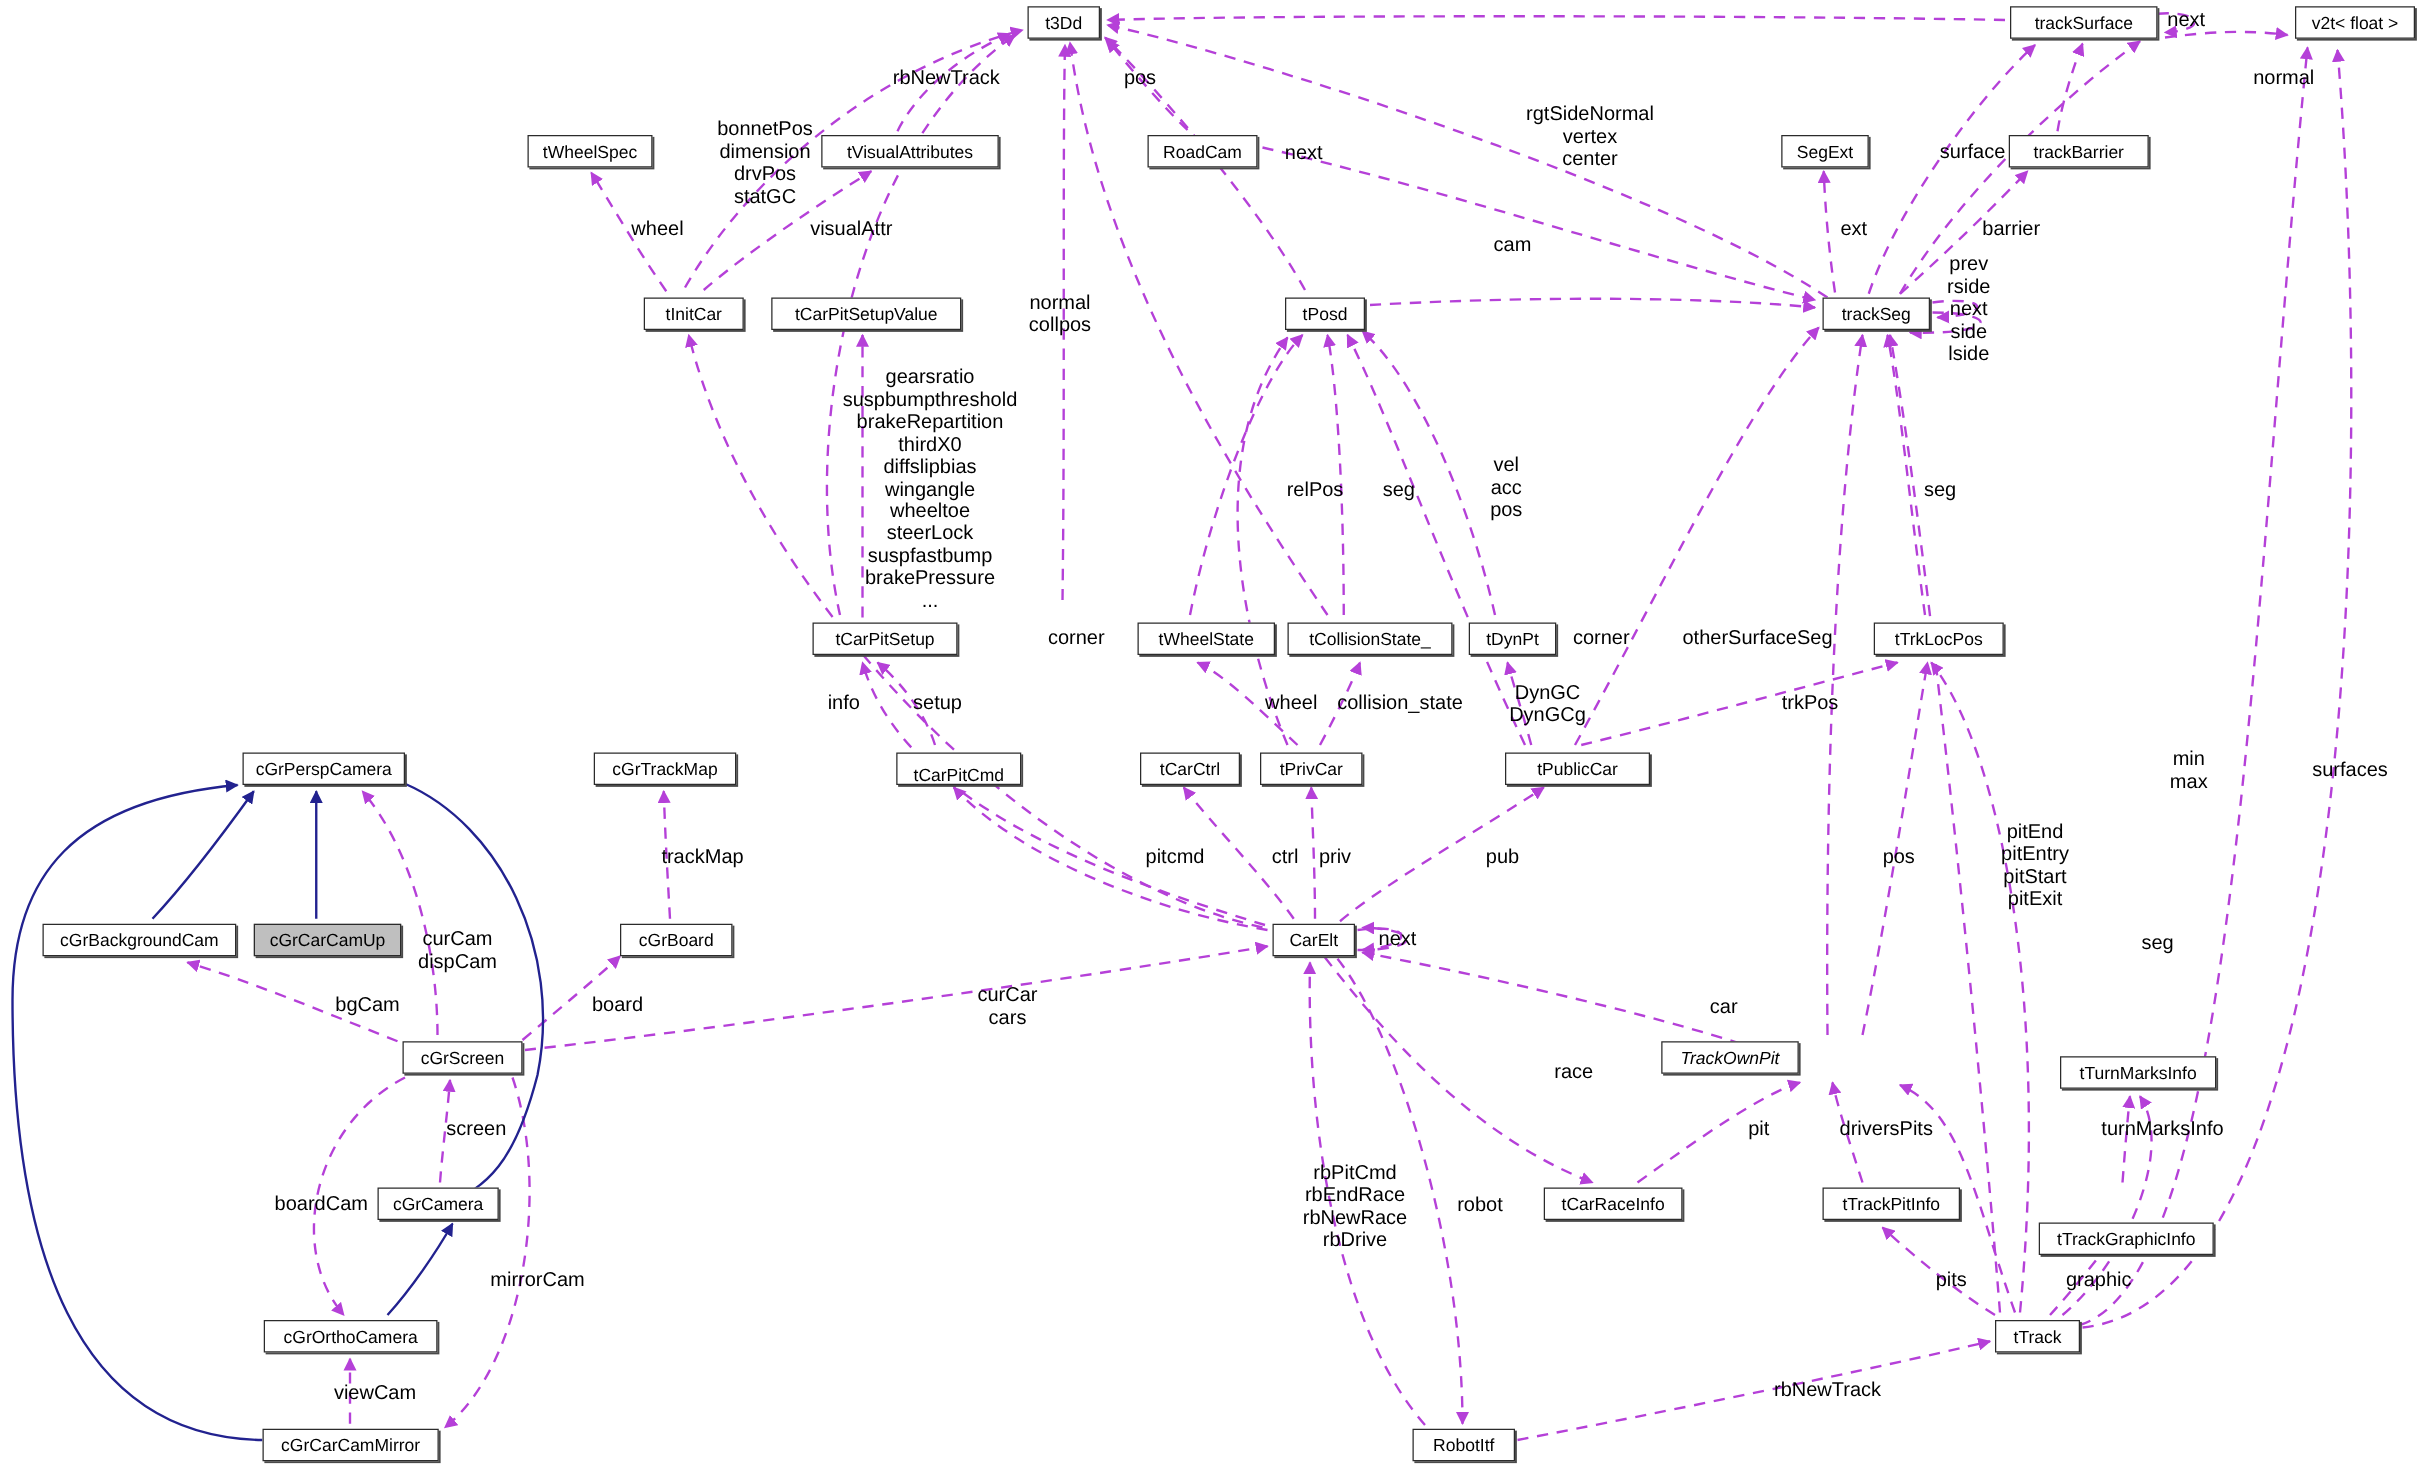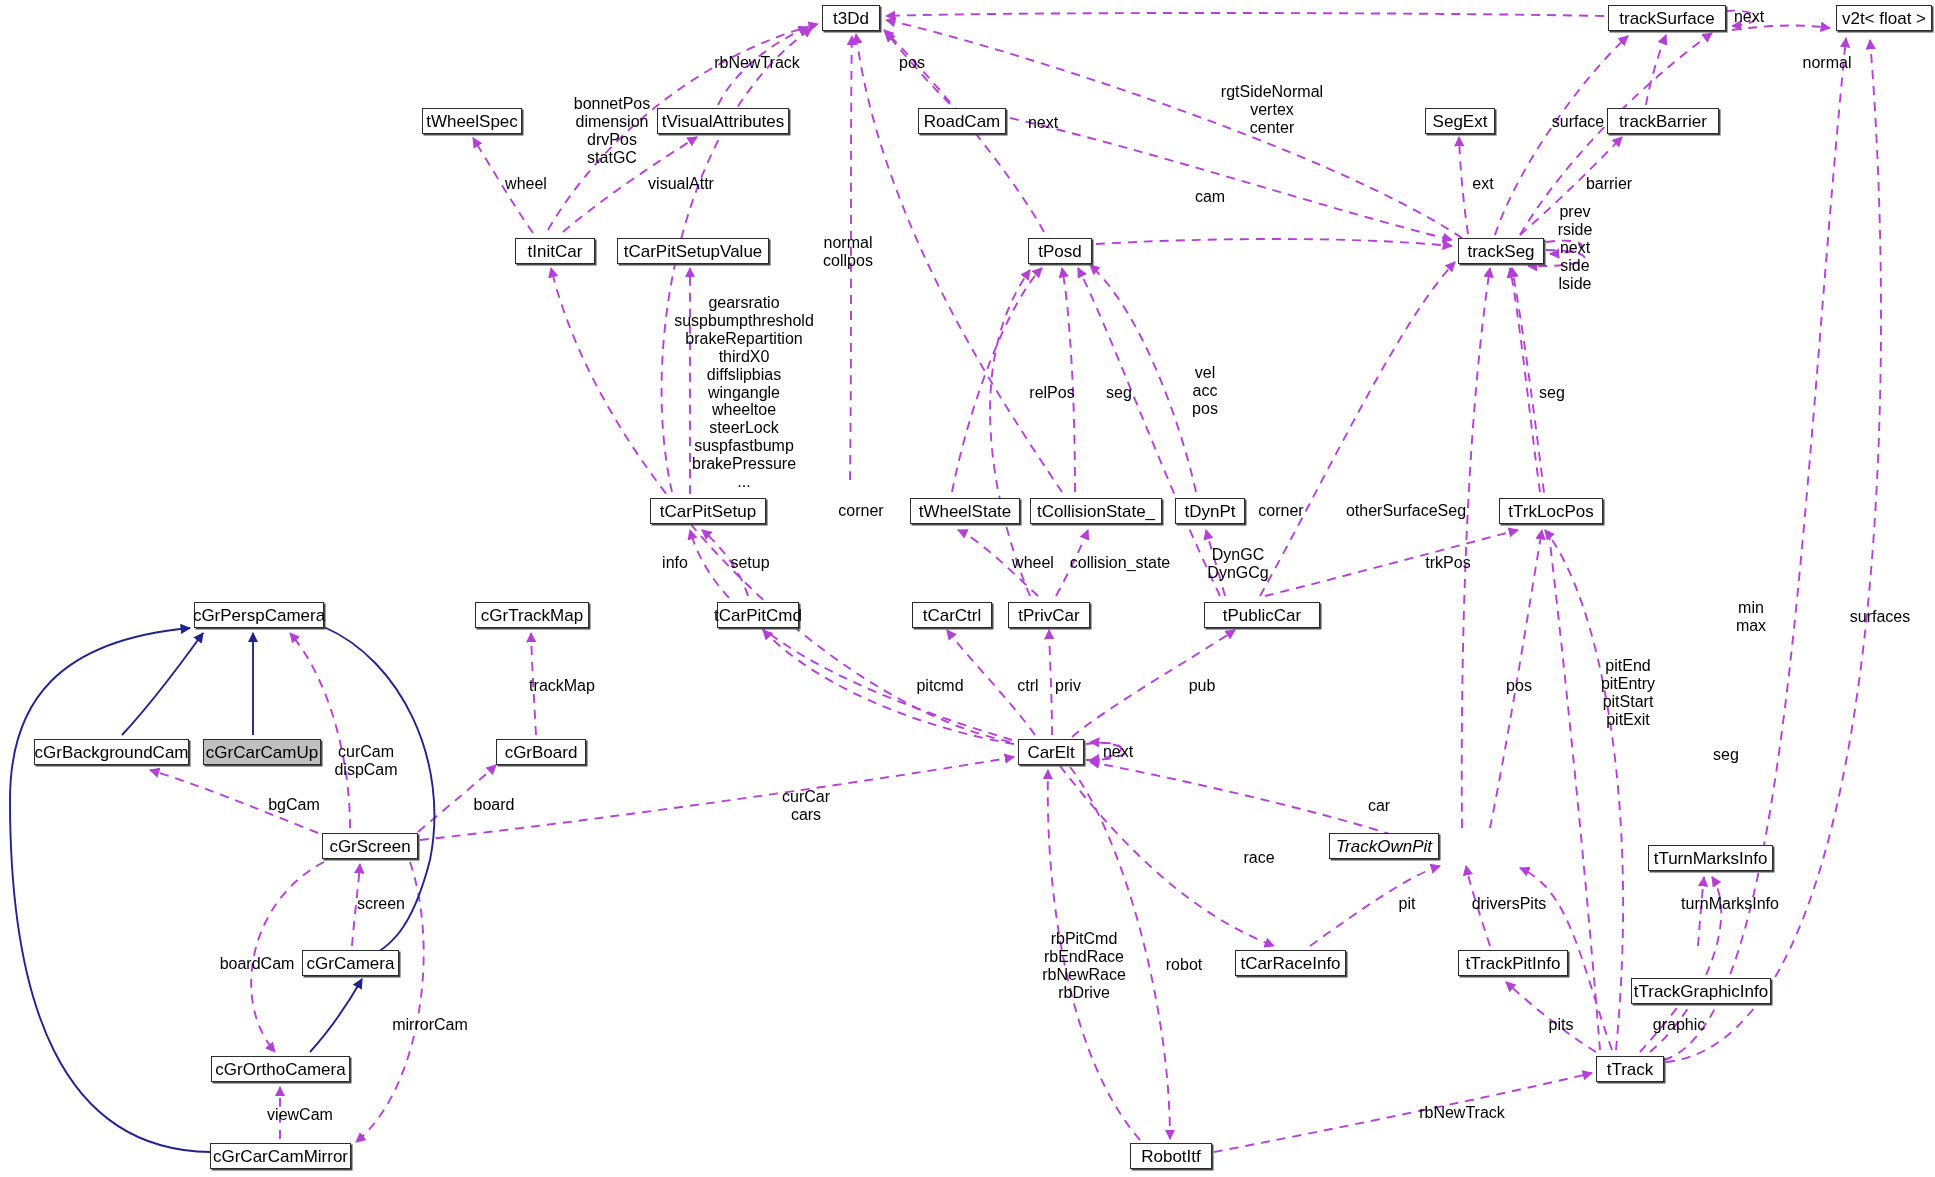--- a/index.html
+++ b/index.html
@@ -23,21 +23,21 @@
     top: 0;
     width: 1935px;
     height: 1177px;
   }
   .node {
     position: absolute;
     box-sizing: border-box;
     border: 1.4px solid #2b2b2b;
     background: #ffffff;
     color: #000000;
-    font-size: 17px;
+    font-size: 14px;
     line-height: 1;
     display: flex;
     align-items: center;
     justify-content: center;
     white-space: nowrap;
     box-shadow: 1.5px 1.5px 0 0 #4a4a4a;
   }
   .node.highlight {
     background: #bfbfbf;
   }
@@ -166,21 +166,21 @@
       </div>
       <div class="node" style="left: 1608px; top: 5px; width: 118px; height: 26px;">
         <span>trackSurface</span>
       </div>
       <div class="node" style="left: 1836px; top: 5px; width: 96px; height: 26px;">
         <span>v2t&lt; float &gt;</span>
       </div>
       <div class="node" style="left: 422px; top: 108px; width: 100px; height: 26px;">
         <span>tWheelSpec</span>
       </div>
-      <div class="node" style="left: 657px; top: 108px; width: 132px; height: 26px;">
+      <div class="node" style="left: 657px; top: 108px; width: 142px; height: 26px;">
         <span>tVisualAttributes</span>
       </div>
       <div class="node" style="left: 918px; top: 108px; width: 88px; height: 26px;">
         <span>RoadCam</span>
       </div>
       <div class="node" style="left: 1425px; top: 108px; width: 70px; height: 26px;">
         <span>SegExt</span>
       </div>
       <div class="node" style="left: 1607px; top: 108px; width: 112px; height: 26px;">
         <span>trackBarrier</span>
@@ -211,21 +211,21 @@
       </div>
       <div class="node" style="left: 1499px; top: 498px; width: 104px; height: 26px;">
         <span>tTrkLocPos</span>
       </div>
       <div class="node" style="left: 194px; top: 602px; width: 130px; height: 26px;">
         <span>cGrPerspCamera</span>
       </div>
       <div class="node" style="left: 475px; top: 602px; width: 114px; height: 26px;">
         <span>cGrTrackMap</span>
       </div>
-      <div class="node" style="left: 717px; top: 602px; width: 82px; height: 26px;">
+      <div class="node" style="left: 717px; top: 602px; width: 100px; height: 26px; align-items: flex-end;">
         <span>tCarPitCmd</span>
       </div>
       <div class="node" style="left: 912px; top: 602px; width: 80px; height: 26px;">
         <span>tCarCtrl</span>
       </div>
       <div class="node" style="left: 1008px; top: 602px; width: 82px; height: 26px;">
         <span>tPrivCar</span>
       </div>
       <div class="node" style="left: 1204px; top: 602px; width: 116px; height: 26px;">
         <span>tPublicCar</span>

